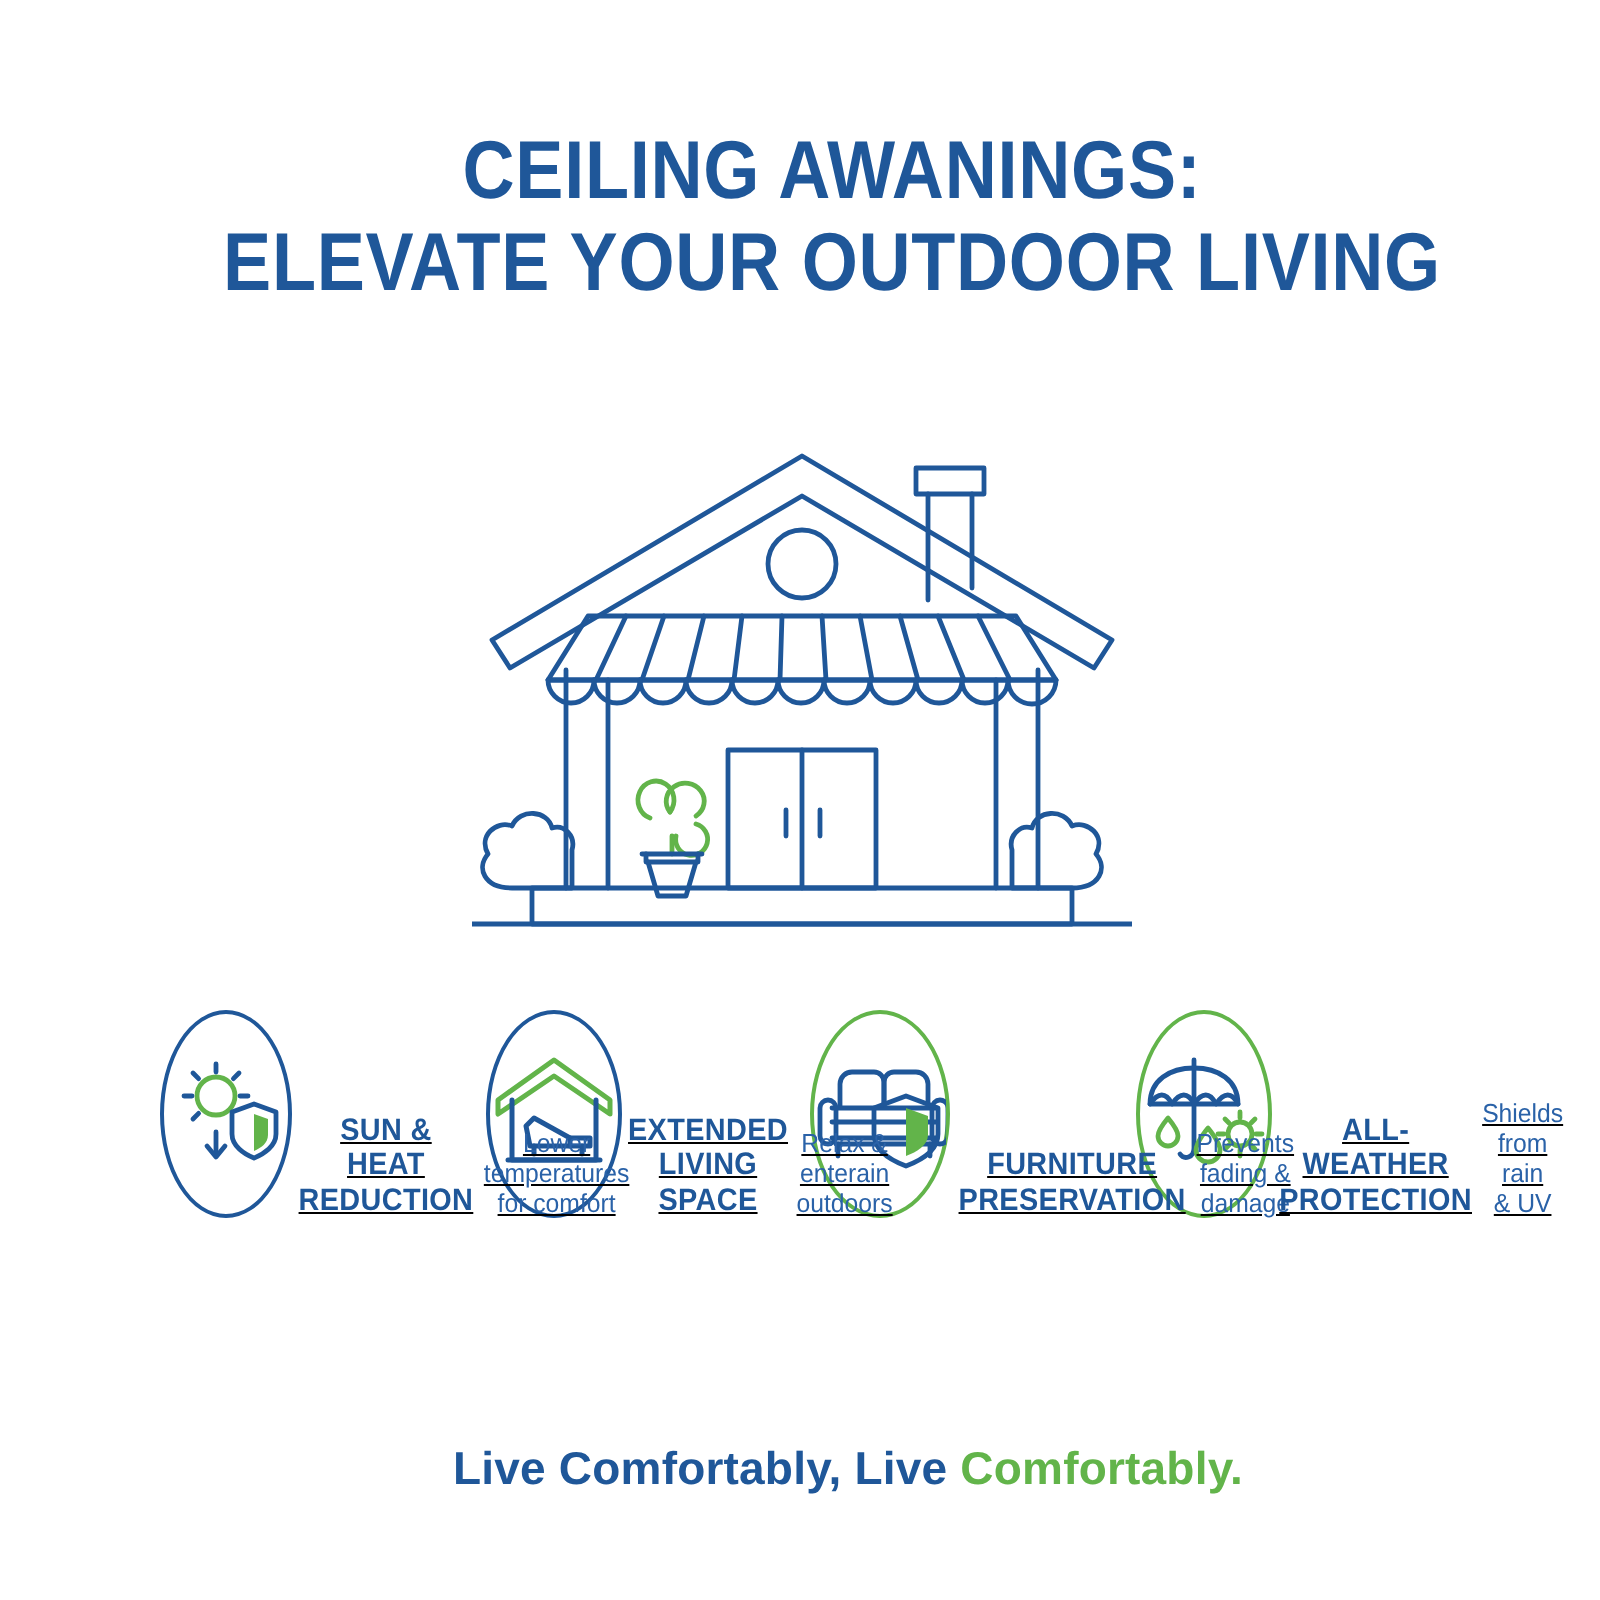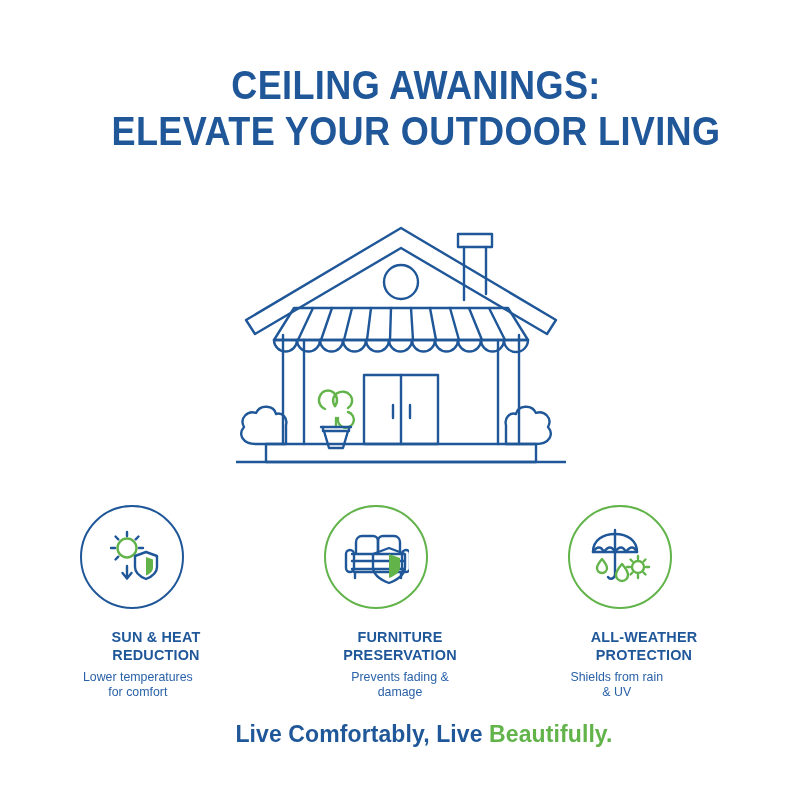--- a/index.html
+++ b/index.html
@@ -57,22 +57,23 @@
     top: 505px;
     left: 80px;
     width: 640px;
     display: flex;
     justify-content: space-between;
     align-items: flex-start;
   }
   .card {
     width: 152px;
     display: flex;
-    flex-direction: column;
-    align-items: flex-start;
+    flex-direction: row;
+    align-items: flex-end;
+    text-decoration: underline;
   }
   .icon-ring {
     width: 104px;
     height: 104px;
     border-radius: 50%;
     border: 2.6px solid #1F5799;
     display: flex;
     align-items: center;
     justify-content: center;
     box-sizing: border-box;
@@ -237,20 +238,39 @@
           </g>
           <path d="M45 31 L52 33.5 L52 41.5 C52 45.5 48.5 48 45 49.5 Z" fill="#62B44A" stroke="none"></path>
         </svg>
       </div>
       <div class="card-title">SUN &amp; HEAT
 REDUCTION</div>
       <div class="card-desc">Lower temperatures
 for comfort</div>
     </div>
 
+    <div class="card">
+      <div class="icon-ring">
+        <svg width="64" height="62" viewBox="0 0 64 62" fill="none" stroke-width="2.5" stroke-linecap="round" stroke-linejoin="round">
+          <path d="M4 24 L32 4 L60 24 L60 31 L32 12 L4 31 Z" stroke="#62B44A"></path>
+          <g stroke="#1F5799">
+            <path d="M11 24 L11 54 L53 54 L53 24"></path>
+            <path d="M9 54 L55 54"></path>
+            <path d="M18 37 L22 33 L40 43 L40 47 L20 47 Z"></path>
+            <path d="M40 43 L50 43 L50 47 L40 47"></path>
+            <path d="M22 47 L22 51"></path>
+            <path d="M46 47 L46 51"></path>
+          </g>
+        </svg>
+      </div>
+      <div class="card-title">EXTENDED
+LIVING SPACE</div>
+      <div class="card-desc">Relax &amp; enterain
+outdoors</div>
+    </div>
 
     <div class="card">
       <div class="icon-ring green">
         <svg width="66" height="58" viewBox="0 0 66 58" fill="none" stroke-width="2.4" stroke-linecap="round" stroke-linejoin="round">
           <g stroke="#1F5799">
             <path d="M13 25 L13 14 a6 6 0 0 1 6 -6 L30 8 a5 5 0 0 1 5 5 L35 25"></path>
             <path d="M35 25 L35 13 a5 5 0 0 1 5 -5 L51 8 a6 6 0 0 1 6 6 L57 25"></path>
             <path d="M9 26 L61 26"></path>
             <path d="M9 33 L61 33"></path>
             <path d="M9 41 L61 41"></path>
@@ -297,16 +317,16 @@
       </div>
       <div class="card-title">ALL-WEATHER
 PROTECTION</div>
       <div class="card-desc">Shields from rain
 &amp; UV</div>
     </div>
 
   </div>
 
   <div class="tagline">
-    <span class="blue">Live Comfortably, Live </span><span class="green">Beautifully.</span>
+    <span class="blue">Live Comfortably, Live </span><span class="green">Comfortably.</span>
   </div>
 
 </div>
 
 </body></html>

